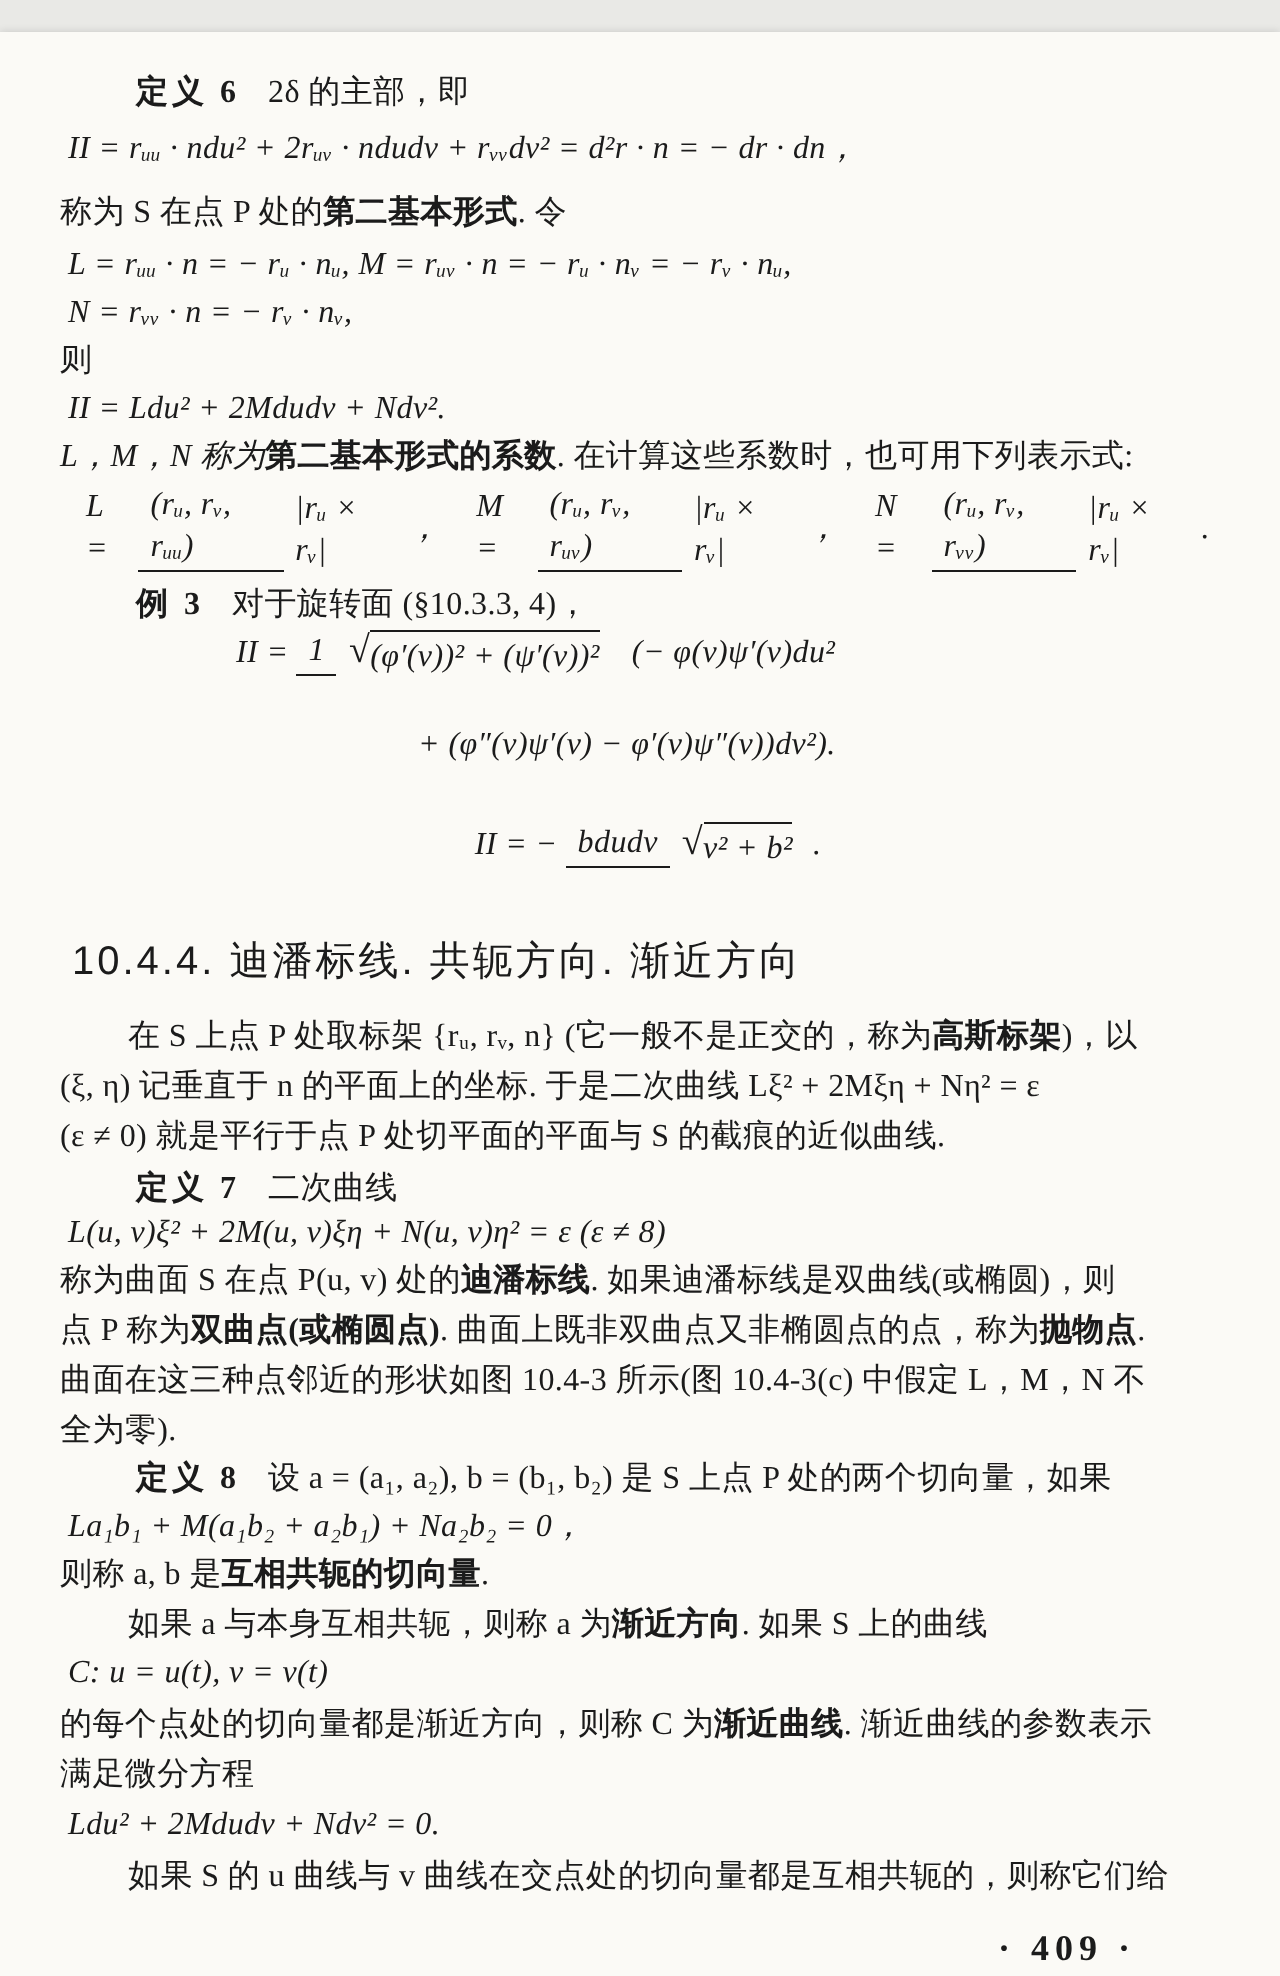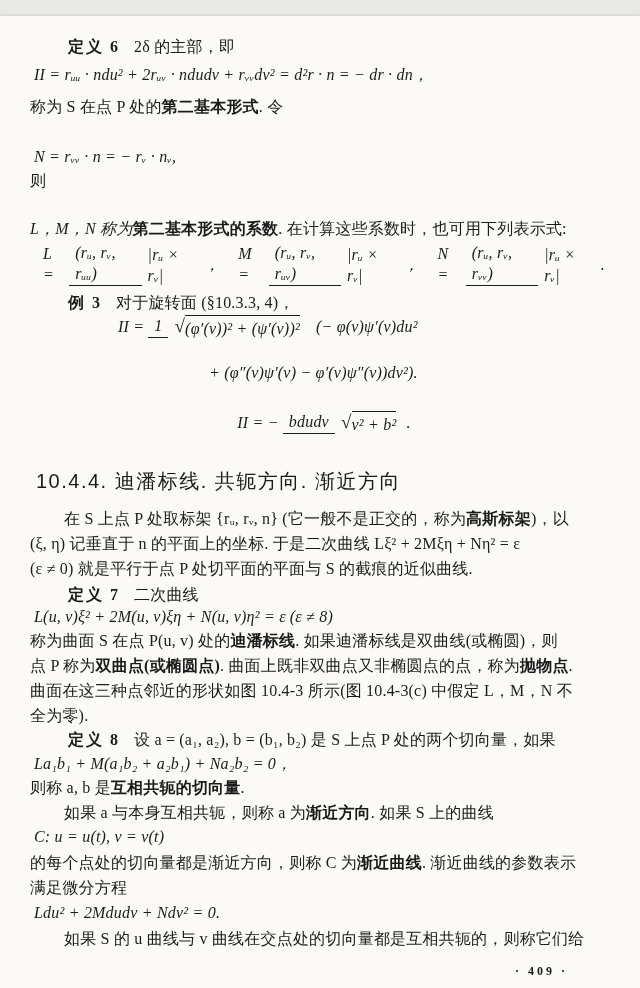--- a/index.html
+++ b/index.html
@@ -18,37 +18,39 @@
   .lbl{font-weight:bold;font-style:normal;margin-right:14px;letter-spacing:2px;}
   .b{font-weight:bold;}
   .grp{display:inline-flex;align-items:center;margin:0 9px;}
   .frac{display:inline-flex;flex-direction:row;align-items:center;vertical-align:middle;margin:0 4px;}
   .frac .num{display:block;border-bottom:1.4px solid #1b1b1b;padding:0 6px 1px;}
   .frac .den{display:block;padding:1px 6px 0;}
   .sqrt{white-space:nowrap;display:inline-flex;align-items:flex-start;}
   .sqrt .rad{font-style:normal;font-size:19px;line-height:1;transform:translateY(1px);}
   .sqrt .radicand{border-top:1.4px solid #1b1b1b;padding-top:2px;}
   .heading{font-weight:normal;font-size:20px;letter-spacing:1.5px;font-family:"Liberation Sans","DejaVu Sans",sans-serif;}
-  .pagenum{position:absolute;top:948px;left:0;right:72px;text-align:right;font-size:12px;font-weight:bold;letter-spacing:3px;}
+  .pagenum{position:absolute;top:948px;left:0;right:72px;text-align:right;font-size:18px;font-weight:bold;letter-spacing:3px;}
 </style>
 </head>
 <body>
 
 <div class="page">
 
   <div class="ln indent" style="top:20px"><span class="lbl">定义 6</span><span>2δ 的主部，即</span></div>
 
   <div class="ln center math" style="top:48px">II = rᵤᵤ · ndu² + 2rᵤᵥ · ndudv + rᵥᵥdv² = d²r · n = − dr · dn，</div>
 
   <div class="ln" style="top:80px;left:30px"><span>称为 S 在点 P 处的</span><span class="b">第二基本形式</span><span>. 令</span></div>
 
+  <div class="ln center math" style="top:106px">L = rᵤᵤ · n = − rᵤ · nᵤ,  M = rᵤᵥ · n = − rᵤ · nᵥ = − rᵥ · nᵤ,</div>
   <div class="ln center math" style="top:130px">N = rᵥᵥ · n = − rᵥ · nᵥ,</div>
 
   <div class="ln" style="top:154px;left:30px">则</div>
 
+  <div class="ln center math" style="top:178px">II = Ldu² + 2Mdudv + Ndv².</div>
 
   <div class="ln" style="top:202px;left:30px"><span class="math">L，M，N 称为</span><span class="b">第二基本形式的系数</span><span>. 在计算这些系数时，也可用下列表示式:</span></div>
 
   <div class="ln fline center math" style="top:226px">
     <span class="grp">
         <span>L =</span>
         <span class="frac">
           <span class="num">(rᵤ, rᵥ, rᵤᵤ)</span>
           <span class="den">|rᵤ × rᵥ|</span>
         </span>

